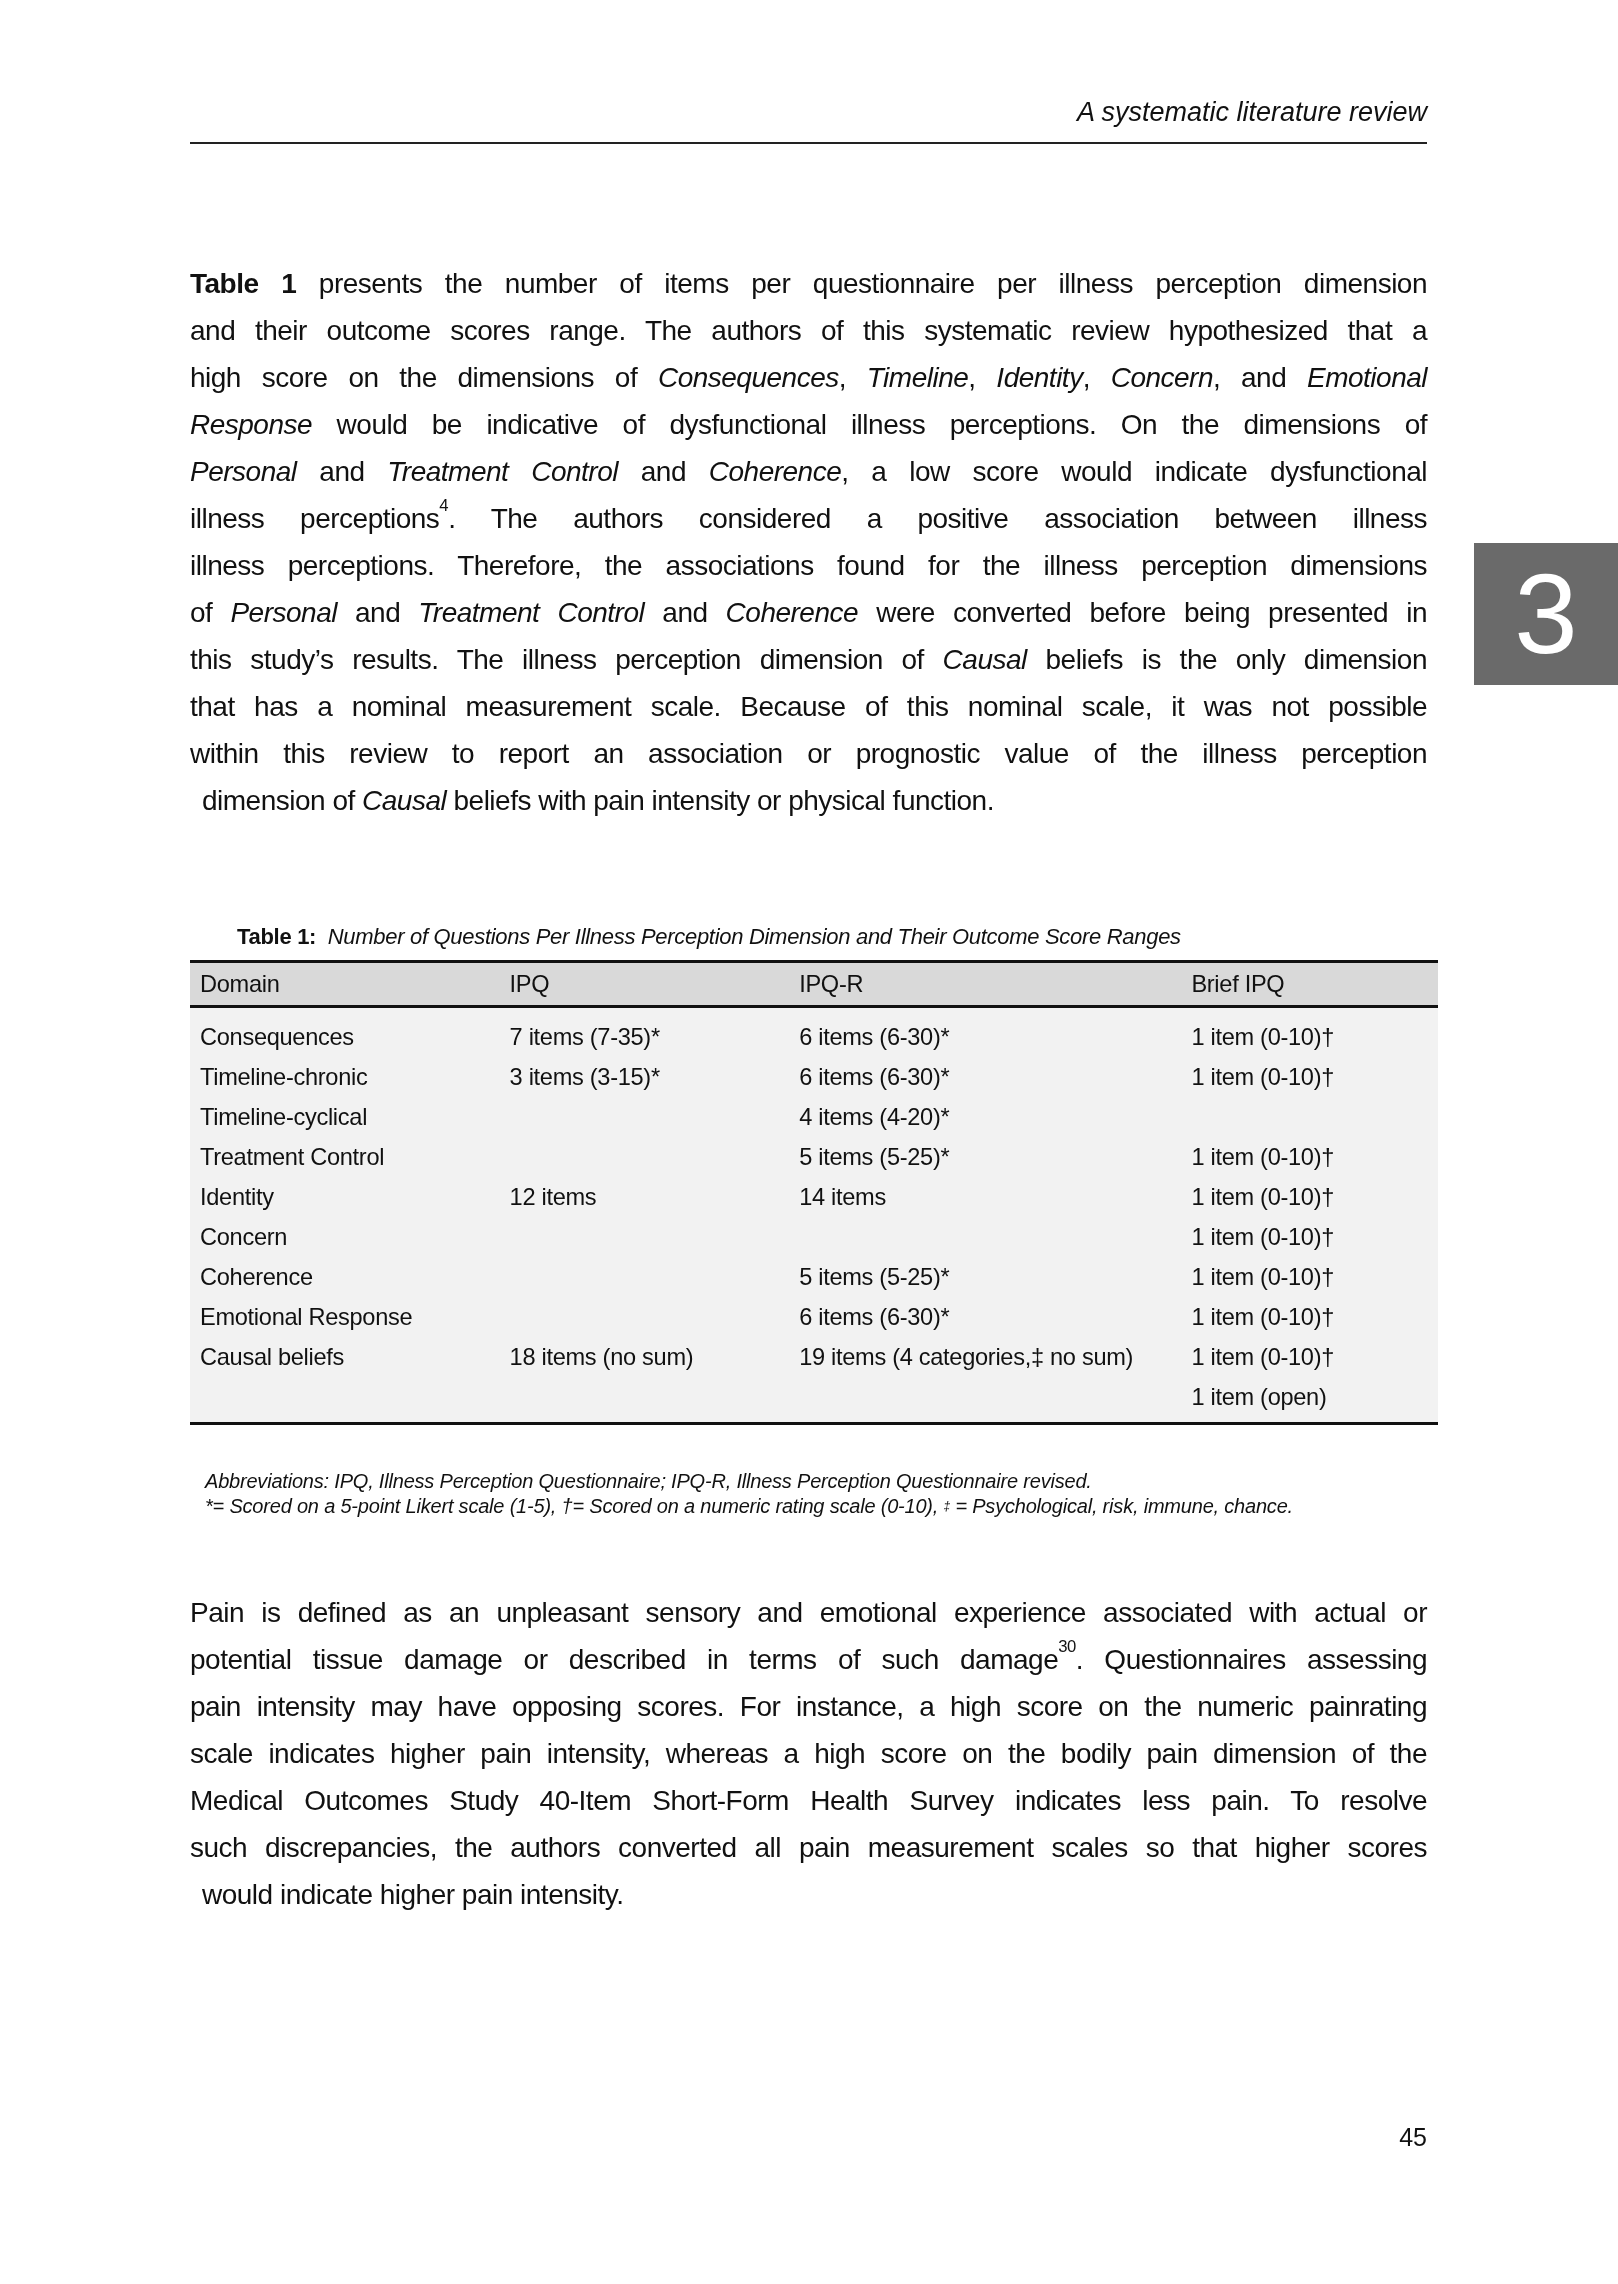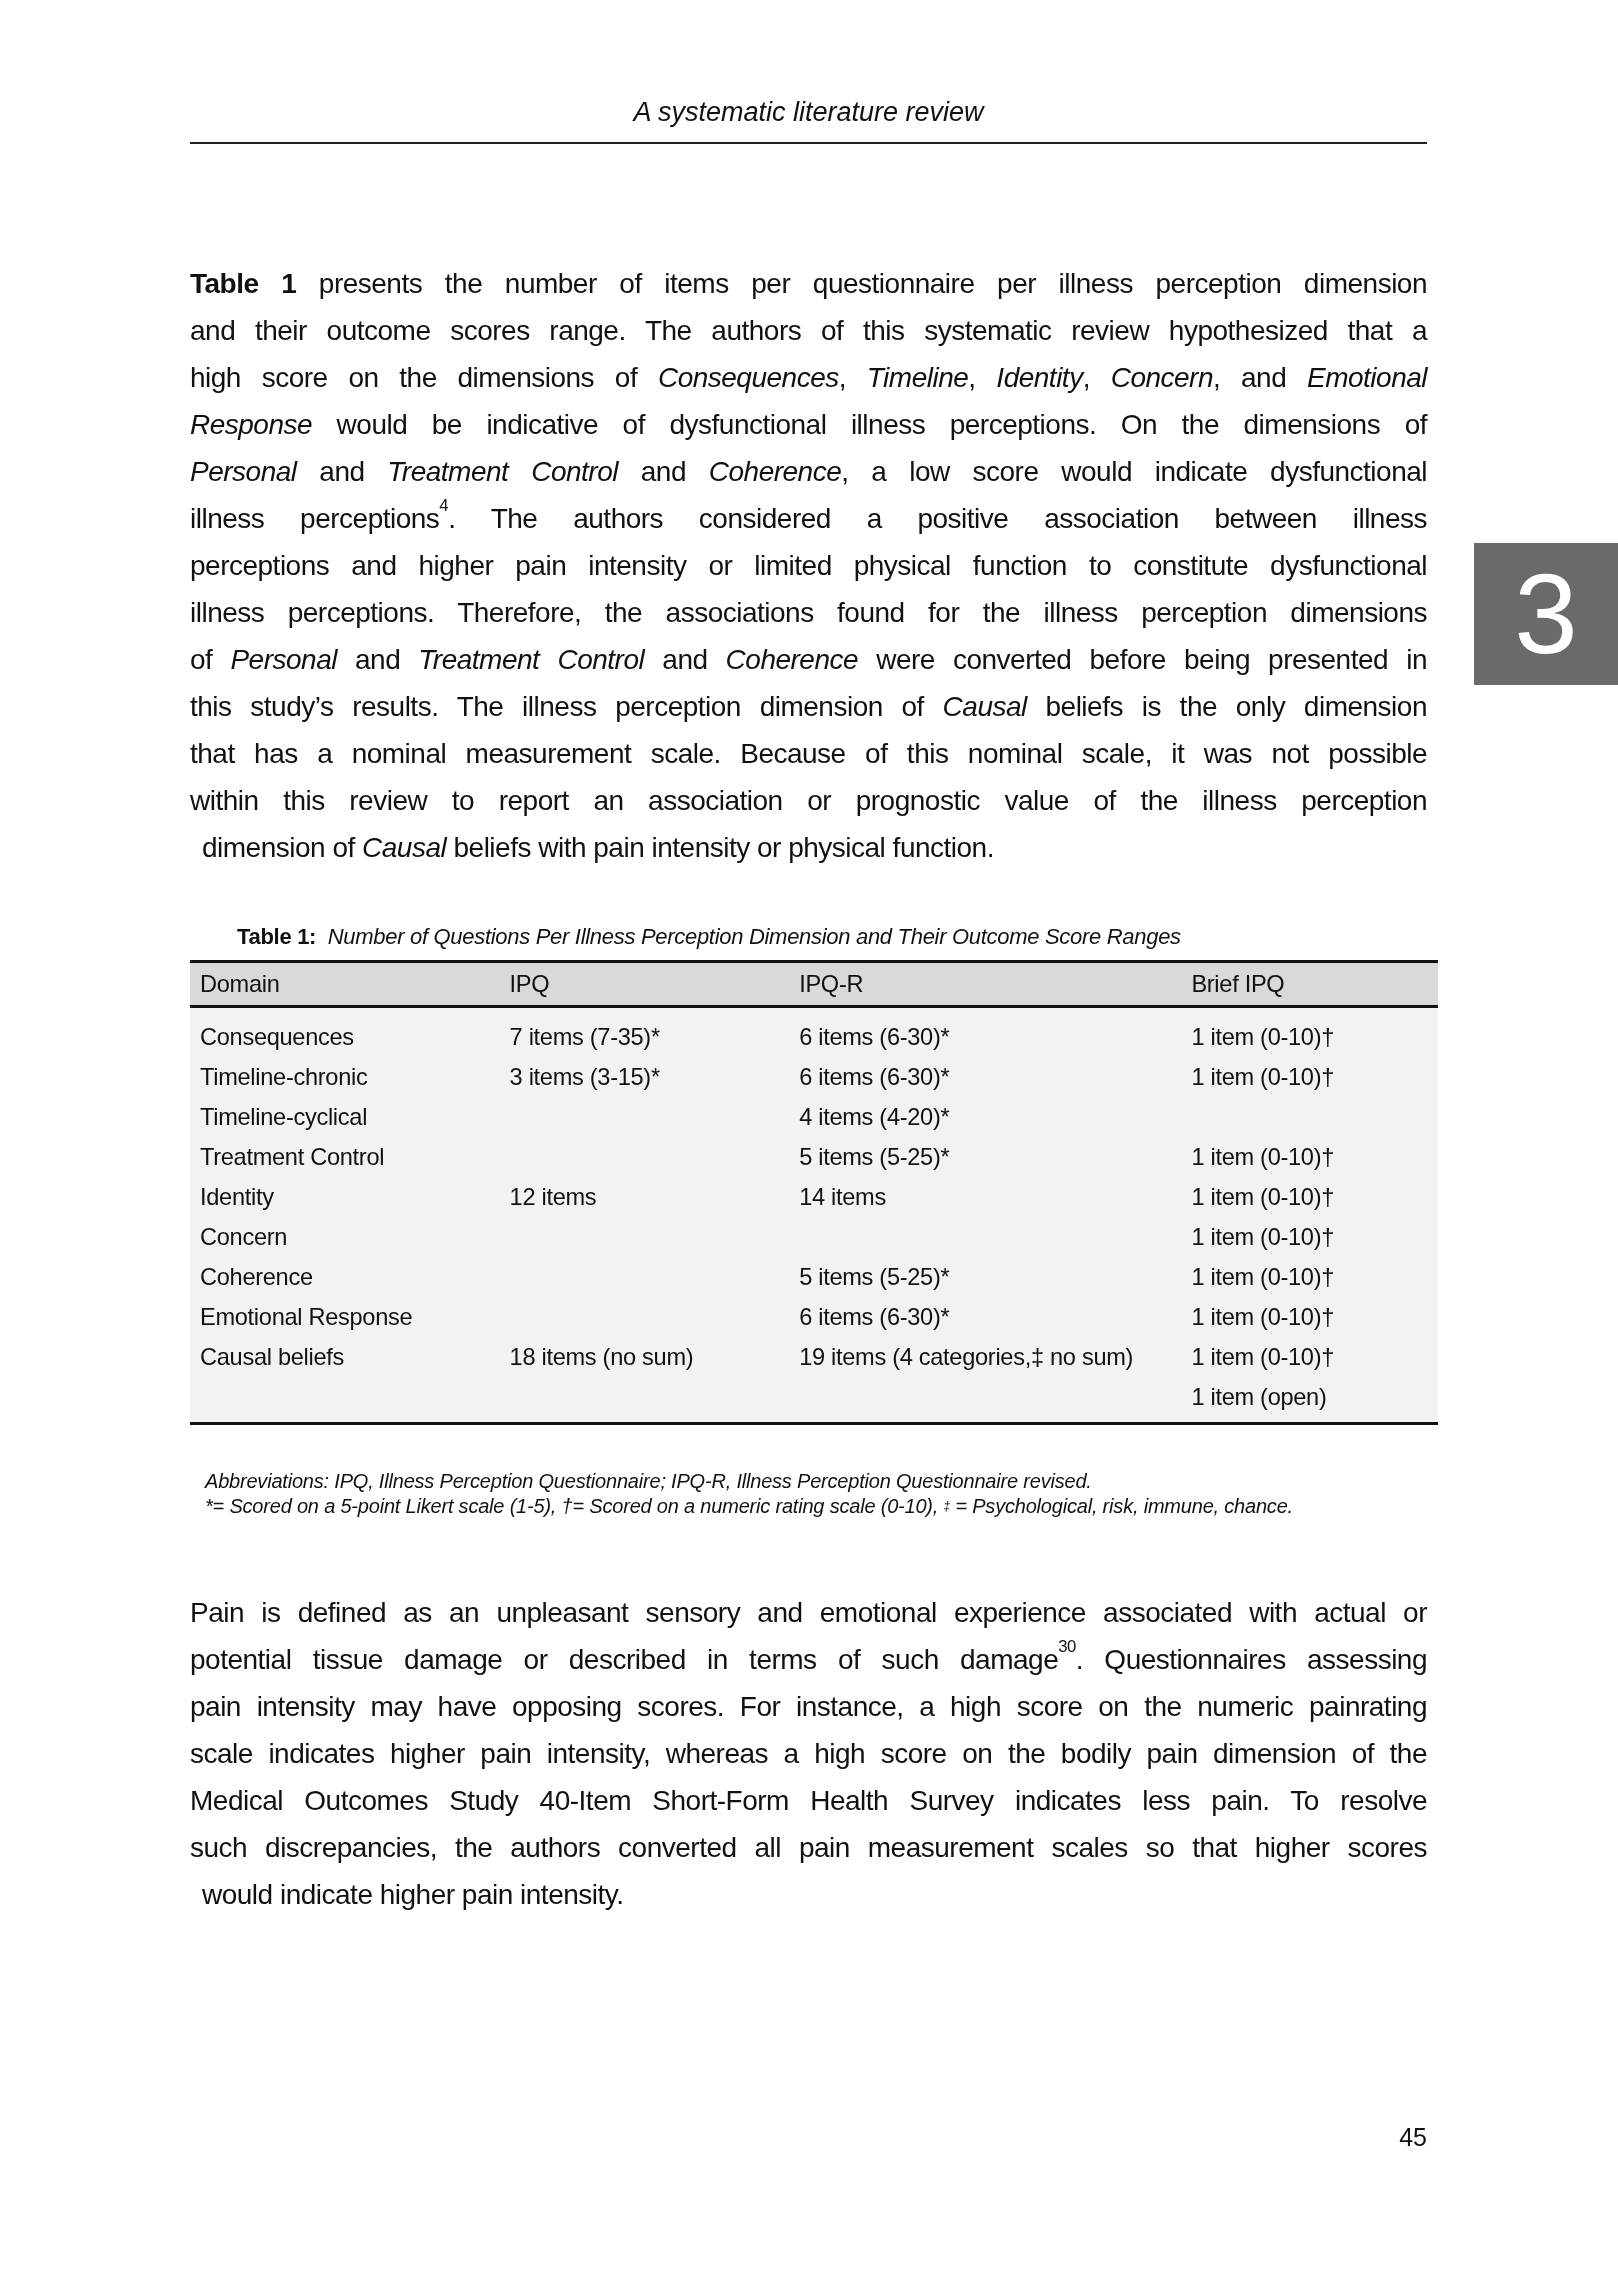--- a/index.html
+++ b/index.html
@@ -3,21 +3,21 @@
 <meta charset="utf-8">
 <style>
   html, body { margin: 0; padding: 0; }
   body {
     width: 1618px; height: 2284px; position: relative; background: #ffffff;
     font-family: "Liberation Sans", "DejaVu Sans", sans-serif; color: #111111;
     overflow: hidden;
   }
   .running-head {
     position: absolute; left: 190px; width: 1237px; top: 97px;
-    text-align: center; font-style: italic; font-size: 27px; color: #111;
+    text-align: right; font-style: italic; font-size: 27px; color: #111;
   }
   .head-rule {
     position: absolute; left: 190px; width: 1237px; top: 142px; height: 1.5px; background: #222;
   }
   .chapter-tab {
     position: absolute; left: 1474px; top: 543px; width: 144px; height: 142px;
     background: #6a6a6a; color: #fff; display: flex; align-items: center; justify-content: center;
     font-size: 114px; font-weight: 300; line-height: 1;
   }
   .para {
@@ -77,21 +77,20 @@
   <span>3</span>
 </div>
 
 <div class="para" id="para1">
     <span class="line"><b>Table 1</b><span> presents the number of items per questionnaire per illness perception dimension</span></span>
     <span class="line"><span>and their outcome scores range. The authors of this systematic review hypothesized that a</span></span>
     <span class="line"><span>high score on the dimensions of </span><i>Consequences</i><span>, </span><i>Timeline</i><span>, </span><i>Identity</i><span>, </span><i>Concern</i><span>, and </span><i>Emotional</i></span>
     <span class="line"><i>Response</i><span> would be indicative of dysfunctional illness perceptions. On the dimensions of</span></span>
     <span class="line"><i>Personal</i><span> and </span><i>Treatment Control</i><span> and </span><i>Coherence</i><span>, a low score would indicate dysfunctional</span></span>
     <span class="line"><span>illness perceptions</span><sup>4</sup><span>. The authors considered a positive association between illness</span></span>
-    <span class="line"><span>perceptions and higher pain intensity or limited physical function to constitute dysfunctional</span></span>
     <span class="line"><span>illness perceptions. Therefore, the associations found for the illness perception dimensions</span></span>
     <span class="line"><span>of </span><i>Personal</i><span> and </span><i>Treatment Control</i><span> and </span><i>Coherence</i><span> were converted before being presented in</span></span>
     <span class="line"><span>this study’s results. The illness perception dimension of </span><i>Causal</i><span> beliefs is the only dimension</span></span>
     <span class="line"><span>that has a nominal measurement scale. Because of this nominal scale, it was not possible</span></span>
     <span class="line"><span>within this review to report an association or prognostic value of the illness perception</span></span>
     <span class="line last"><span>dimension of </span><i>Causal</i><span> beliefs with pain intensity or physical function.</span></span>
   </div>
 
 <div class="table-caption">
   <b>Table 1:</b>&nbsp;

